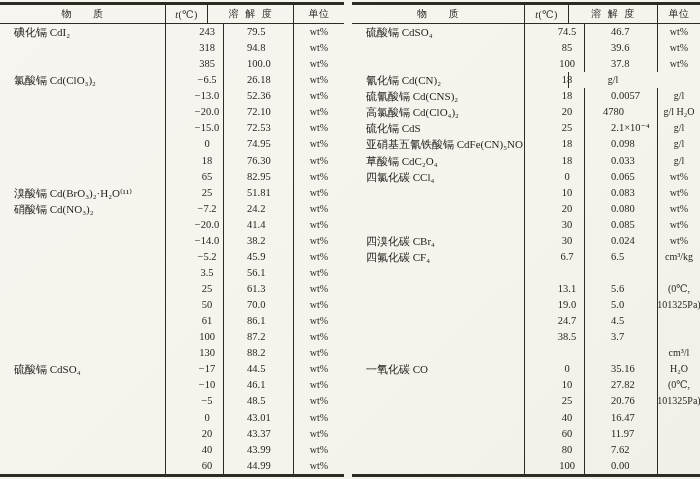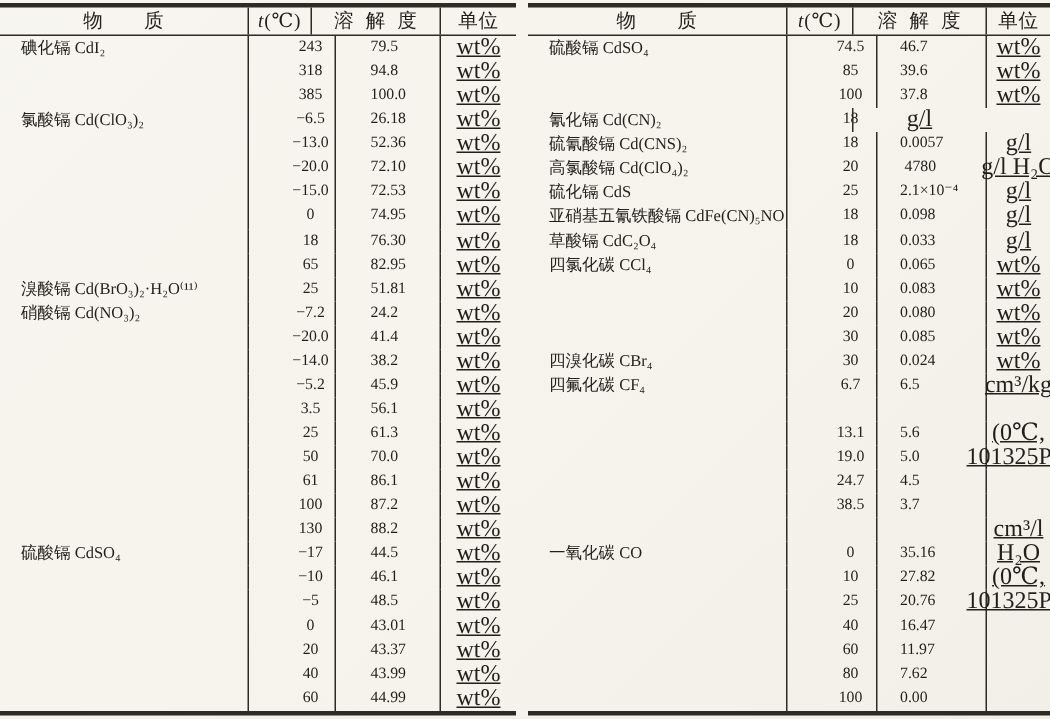--- a/index.html
+++ b/index.html
@@ -25,32 +25,32 @@
   .tbl-right .hrow, .tbl-right .row { grid-template-columns:172px 44px 89px 43px; }
 
   .hrow { height:18px; border-bottom:1px solid #2e2b25; }
   .row  { height:16.07px; }
 
   .hcell, .cell {
     display:flex; align-items:center;
     white-space:pre;
     overflow:visible;
   }
-  .hcell { justify-content:center; font-size:13px; letter-spacing:0.5px; }
+  .hcell { justify-content:center; font-size:10px; letter-spacing:0.5px; }
   .cell  { font-size:10.5px; line-height:16px; }
 
   .c-t, .c-sol, .c-unit { border-left:1px solid #2e2b25; }
 
   .cell.c-sub  { justify-content:flex-start; padding-left:14px; font-size:11px; }
   .cell.c-t    { justify-content:center;padding-left:41px; }
   .cell.c-sol  { justify-content:flex-start;margin-left:16px; }
   .tbl-left  .cell.c-sol { padding-left:23px; }
-  .tbl-right .cell.c-sol { padding-left:15px; }
+  .tbl-right .cell.c-sol { padding-left:26px; }
   .tbl-right .cell.c-sol.flush { padding-left:18px; }
-  .cell.c-unit { justify-content:center; font-size:16px;text-decoration:underline; }
+  .cell.c-unit { justify-content:center; font-size:10px; }
 
   .it { font-style:italic; }
 </style>
 </head>
 <body>
 
 <div class="page">
 
   <section class="tbl tbl-left">
     <div class="hrow">

